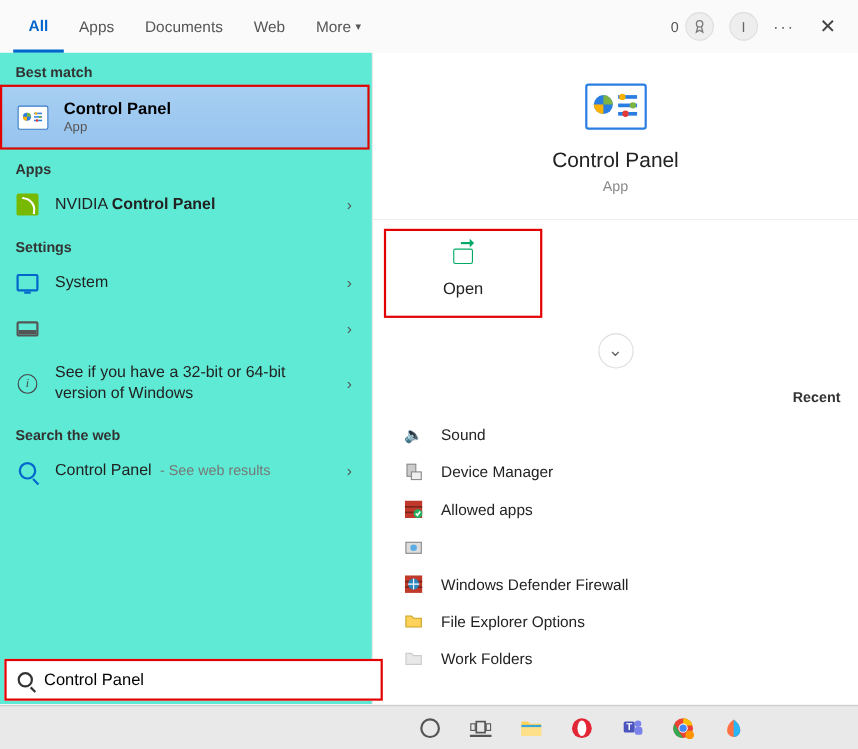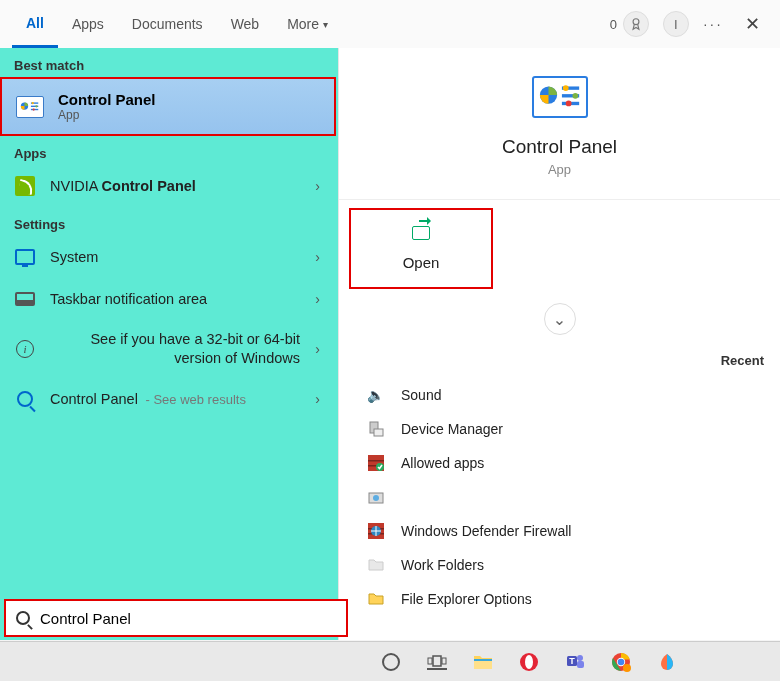--- a/index.html
+++ b/index.html
@@ -24,21 +24,21 @@
 
   
   .section-title { font-size: 13px; font-weight: 600; color: #333; padding: 10px 14px 4px; }
   .best-match { background: linear-gradient(#a7cff2, #96c3ee); padding: 12px 14px; display: flex; align-items: center; gap: 14px; border: 2px solid #e30000; margin: 0 2px 0 0; }
   .cp-icon-sm { width: 28px; height: 22px; background: #fff; border: 1px solid #3a7bc8; border-radius: 2px; position: relative; display:flex; align-items:center; justify-content:center;}
   .cp-icon-sm svg { width: 22px; height: 16px; }
   .bm-texts { display: flex; flex-direction: column; }
   .bm-title { font-size: 15px; font-weight: 600; color: #000; }
   .bm-sub { font-size: 12px; color: #555; }
 
-  .row { display: flex; align-items: center; gap: 14px; padding: 10px 14px; font-size: 14.5px; color: #222; position: relative; text-align: right; }
+  .row { display: flex; align-items: center; gap: 14px; padding: 10px 14px; font-size: 14.5px; color: #222; position: relative; }
   .row .icon-slot { width: 22px; height: 22px; display: flex; align-items: center; justify-content: center; }
   .row .chev-right { position: absolute; right: 18px; color: #555; font-size: 14px; }
   .row .subtext { color: #777; font-size: 13px; margin-left: 4px; }
   .row .two-line { line-height: 1.3; }
 
   .nvidia-sq { width: 20px; height: 20px; background: #76b900; border-radius: 2px; position:relative; }
   .nvidia-sq::after{content:""; position:absolute; left:4px; top:4px; width:12px; height:12px; border:2px solid #fff; border-left:none; border-bottom:none; border-radius:0 12px 0 0; transform:rotate(10deg);}
   .monitor-ico { width:20px; height:16px; border:2px solid #0066cc; border-radius:2px; position:relative;}
   .monitor-ico::after{content:""; position:absolute; left:5px; bottom:-4px; width:6px; height:2px; background:#0066cc;}
   .taskbar-ico { width:20px; height:14px; border:2px solid #555; border-radius:2px; position:relative;}
@@ -141,31 +141,31 @@
       <span class="icon-slot">
           <span class="monitor-ico"></span>
         </span>
       <span>System</span>
       <span class="chev-right">›</span>
     </div>
     <div class="row">
       <span class="icon-slot">
           <span class="taskbar-ico"></span>
         </span>
-      <span>Taskbar notification area</span>
       <span class="chev-right">›</span>
     </div>
     <div class="row">
       <span class="icon-slot">
           <span class="info-ico">i</span>
         </span>
       <span class="two-line" style="max-width:250px;">See if you have a 32-bit or 64-bit version of Windows</span>
       <span class="chev-right">›</span>
     </div>
 
+    <div class="section-title">Search the web</div>
     <div class="row">
       <span class="icon-slot">
           <span class="mag-ico"></span>
         </span>
       <span><span>Control Panel</span><span class="subtext"> - See web results</span></span>
       <span class="chev-right">›</span>
     </div>
   </div>
 
   <div class="right-pane">
@@ -239,32 +239,32 @@
               <rect y="10" width="16" height="1.5" fill="#7b241c"></rect>
               <circle cx="8" cy="8" r="5" fill="#2e86c1"></circle>
               <path d="M8 3 v10 M3 8 h10" stroke="#fff" stroke-width="1"></path>
             </svg>
           </span>
           <span>Windows Defender Firewall</span>
         </div>
       <div class="recent-item">
           <span class="ri-ico">
             <svg width="16" height="16" viewBox="0 0 16 16">
+              <path d="M1 3h5l2 2h7v8H1z" fill="#ffd35a" stroke="#c9a227"></path>
+            </svg>
+          </span>
+          <span>File Explorer Options</span>
+        </div>
+      <div class="recent-item">
+          <span class="ri-ico">
+            <svg width="16" height="16" viewBox="0 0 16 16">
               <path d="M1 3h5l2 2h7v8H1z" fill="#e8e8e8" stroke="#ccc"></path>
             </svg>
           </span>
           <span>Work Folders</span>
-        </div>
-      <div class="recent-item">
-          <span class="ri-ico">
-            <svg width="16" height="16" viewBox="0 0 16 16">
-              <path d="M1 3h5l2 2h7v8H1z" fill="#ffd35a" stroke="#c9a227"></path>
-            </svg>
-          </span>
-          <span>File Explorer Options</span>
         </div>
     </div>
   </div>
 </div>
 
 <div class="search-bar">
   <span class="mag-ico-sm"></span>
   <input class="search-input" value="Control Panel" style="">
 </div>
 

